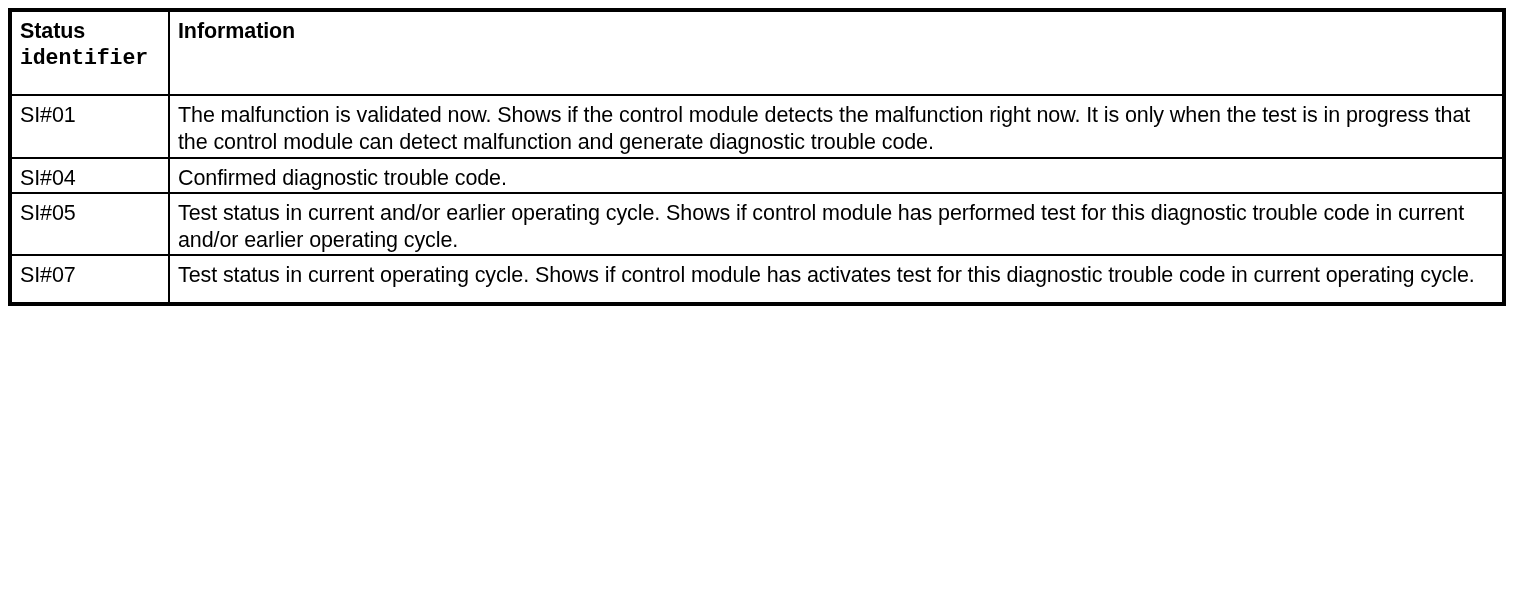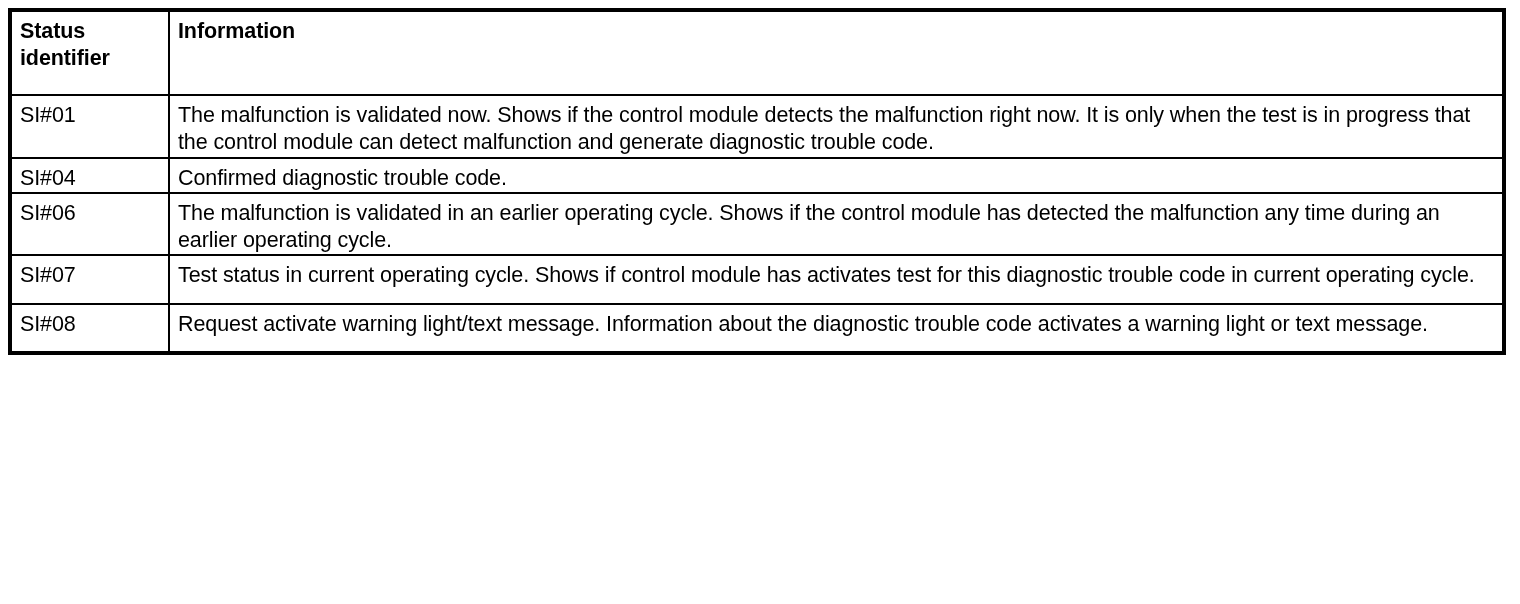--- a/index.html
+++ b/index.html
@@ -63,21 +63,21 @@
   }
 
   .col-id { width: 159px; }
   .col-exp { width: auto; }
 
   #status-table thead th {
     font-weight: bold;
     padding-bottom: 10px;
   }
 
-  .hdr-id-line2 { display: block; }
+  .hdr-id-line2 { display: block; font-family: Liberation Mono, monospace; }
 
   .head-row th { height: 66px; }
 
   .r-tall   { height: 49px; }
   .r-short  { height: 32px; }
 
   .cell-text {
     display: block;
     white-space: normal;
   }
@@ -115,38 +115,30 @@
       <tr class="r-short">
         <td>
           <span class="cell-text">SI#04</span>
         </td>
         <td>
           <span class="cell-text">Confirmed diagnostic trouble code.</span>
         </td>
       </tr>
       <tr class="r-tall">
         <td>
-          <span class="cell-text">SI#06</span>
+          <span class="cell-text">SI#05</span>
         </td>
         <td>
-          <span class="cell-text">The malfunction is validated in an earlier operating cycle. Shows if the control module has detected the malfunction any time during an earlier operating cycle.</span>
+          <span class="cell-text">Test status in current and/or earlier operating cycle. Shows if control module has performed test for this diagnostic trouble code in current and/or earlier operating cycle.</span>
         </td>
       </tr>
       <tr class="r-tall">
         <td>
           <span class="cell-text">SI#07</span>
         </td>
         <td>
           <span class="cell-text">Test status in current operating cycle. Shows if control module has activates test for this diagnostic trouble code in current operating cycle.</span>
         </td>
       </tr>
-      <tr class="r-tall">
-        <td>
-          <span class="cell-text">SI#08</span>
-        </td>
-        <td>
-          <span class="cell-text">Request activate warning light/text message. Information about the diagnostic trouble code activates a warning light or text message.</span>
-        </td>
-      </tr>
     </tbody>
   </table>
 
 </div>
 
 </body></html>

